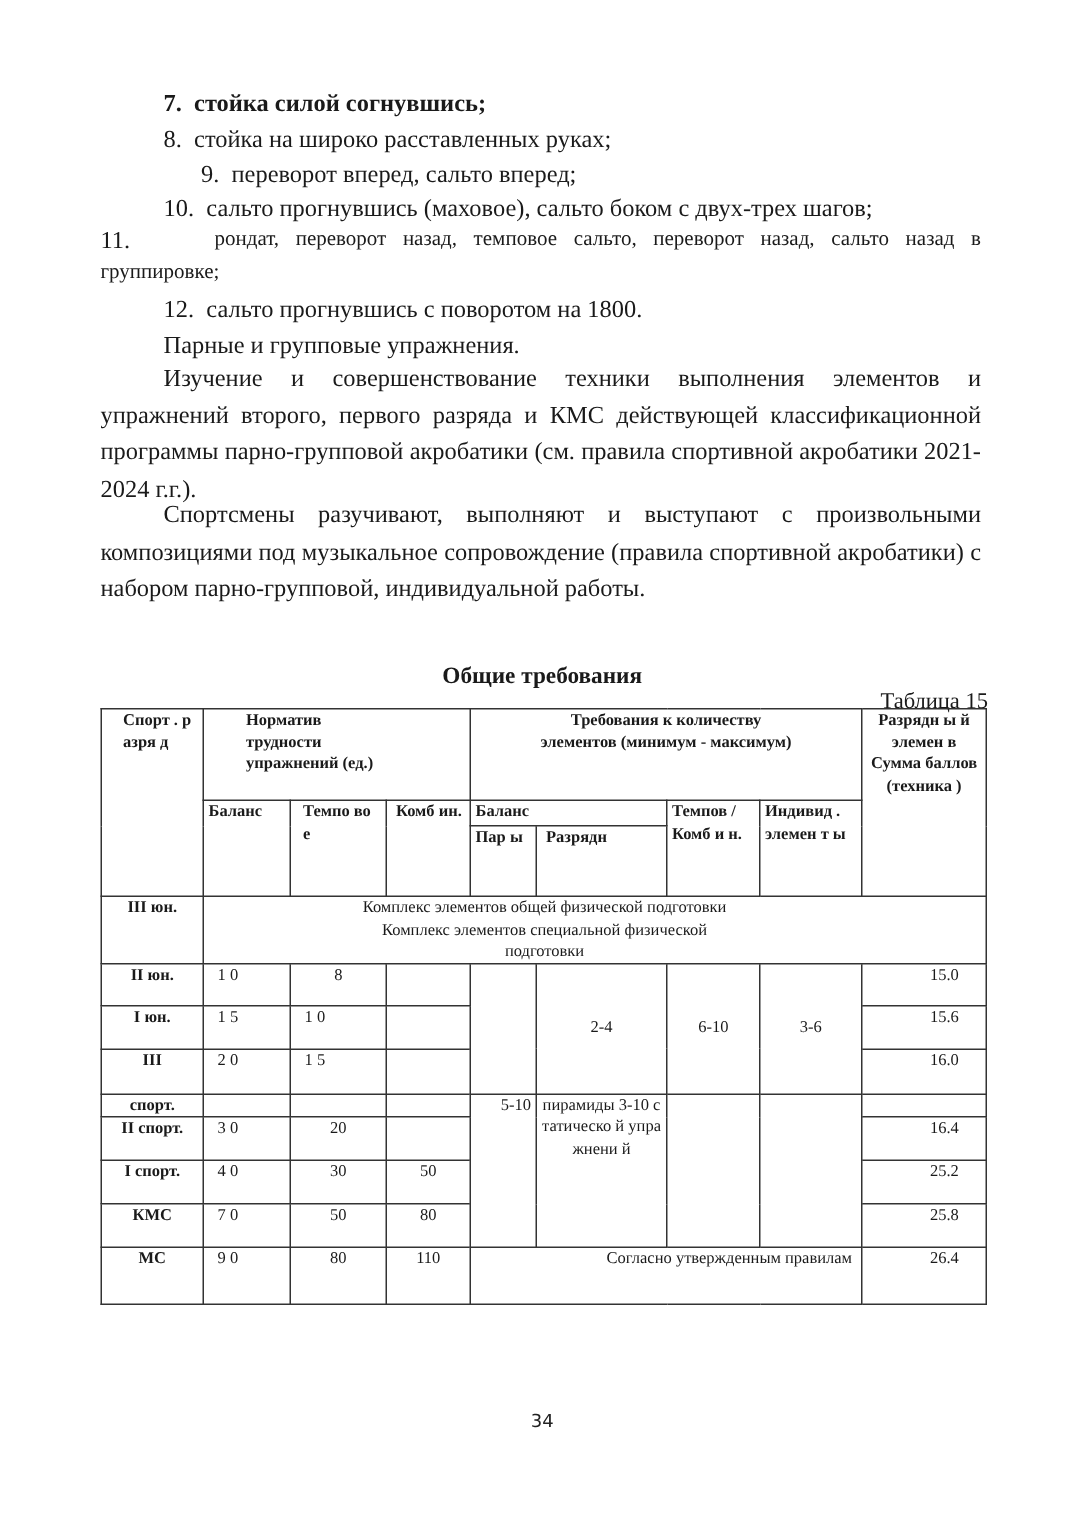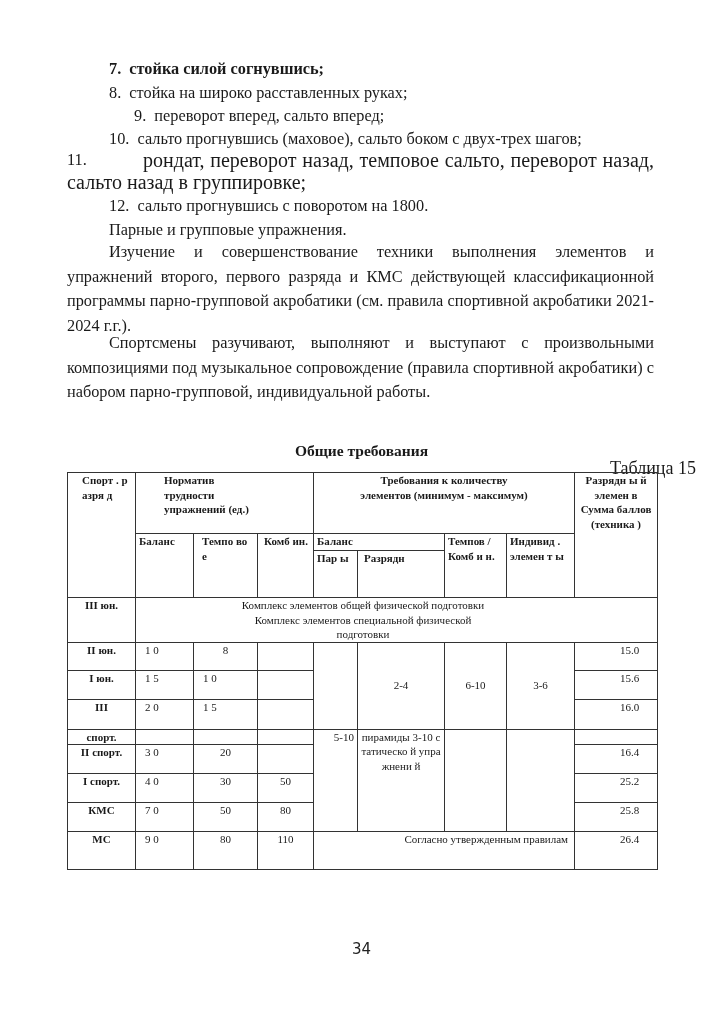--- a/index.html
+++ b/index.html
@@ -2,34 +2,34 @@
 <html><head>
 <meta charset="utf-8">
 <style>
   html, body { margin: 0; padding: 0; background: #ffffff; }
   body { width: 723px; height: 1024px; position: relative; overflow: hidden;
          font-family: "Liberation Serif", "DejaVu Serif", serif; color: #1a1a1a; }
   .page { position: absolute; left: 0; top: 0; width: 723px; height: 1024px; }
   .line { position: absolute; font-size: 16.3px; line-height: 22px; white-space: nowrap; }
   .just { position: absolute; left: 67px; width: 587px; font-size: 16.3px; line-height: 24.5px; text-align: justify; }
   .num11 { position: absolute; left: 67px; top: 149px; font-size: 16.3px; line-height: 22px; }
-  .p11 { position: absolute; left: 67px; top: 149px; width: 587px; font-size: 20px; line-height: 22px;
+  .p11 { position: absolute; left: 67px; top: 149px; width: 587px; font-size: 14px; line-height: 22px;
          text-align: justify; text-indent: 76px; }
   .title { position: absolute; left: 0; width: 723px; top: 442px; text-align: center;
            font-weight: bold; font-size: 15.5px; }
-  .tabnum { position: absolute; left: 610px; top: 461px; font-size: 18px; line-height: 14px; }
+  .tabnum { position: absolute; left: 587px; top: 461px; font-size: 15px; line-height: 14px; }
   table.req { position: absolute; left: 67px; top: 472px; width: 590px; border-collapse: collapse;
               table-layout: fixed; font-size: 11px; line-height: 14.5px; }
   table.req td { border: 1.3px solid #333; padding: 0 3px; vertical-align: top; }
   .b { font-weight: bold; }
   .c { text-align: center; }
   .r { text-align: right; }
   .digits { text-align: left; padding-left: 9px !important; line-height: 14px; }
   .pagenum { position: absolute; left: 0; width: 723px; top: 940px; text-align: center;
-             font-family: "DejaVu Sans", sans-serif; font-size: 15px; color: #222; }
+             font-family: "DejaVu Sans", sans-serif; font-size: 12px; color: #222; }
 </style>
 </head>
 <body>
 
 <div class="page">
 
   <div class="line" style="left:109px; top:58px;font-weight:bold;">
     <span>7.</span>&nbsp;
     <span>стойка силой согнувшись;</span>
   </div>

